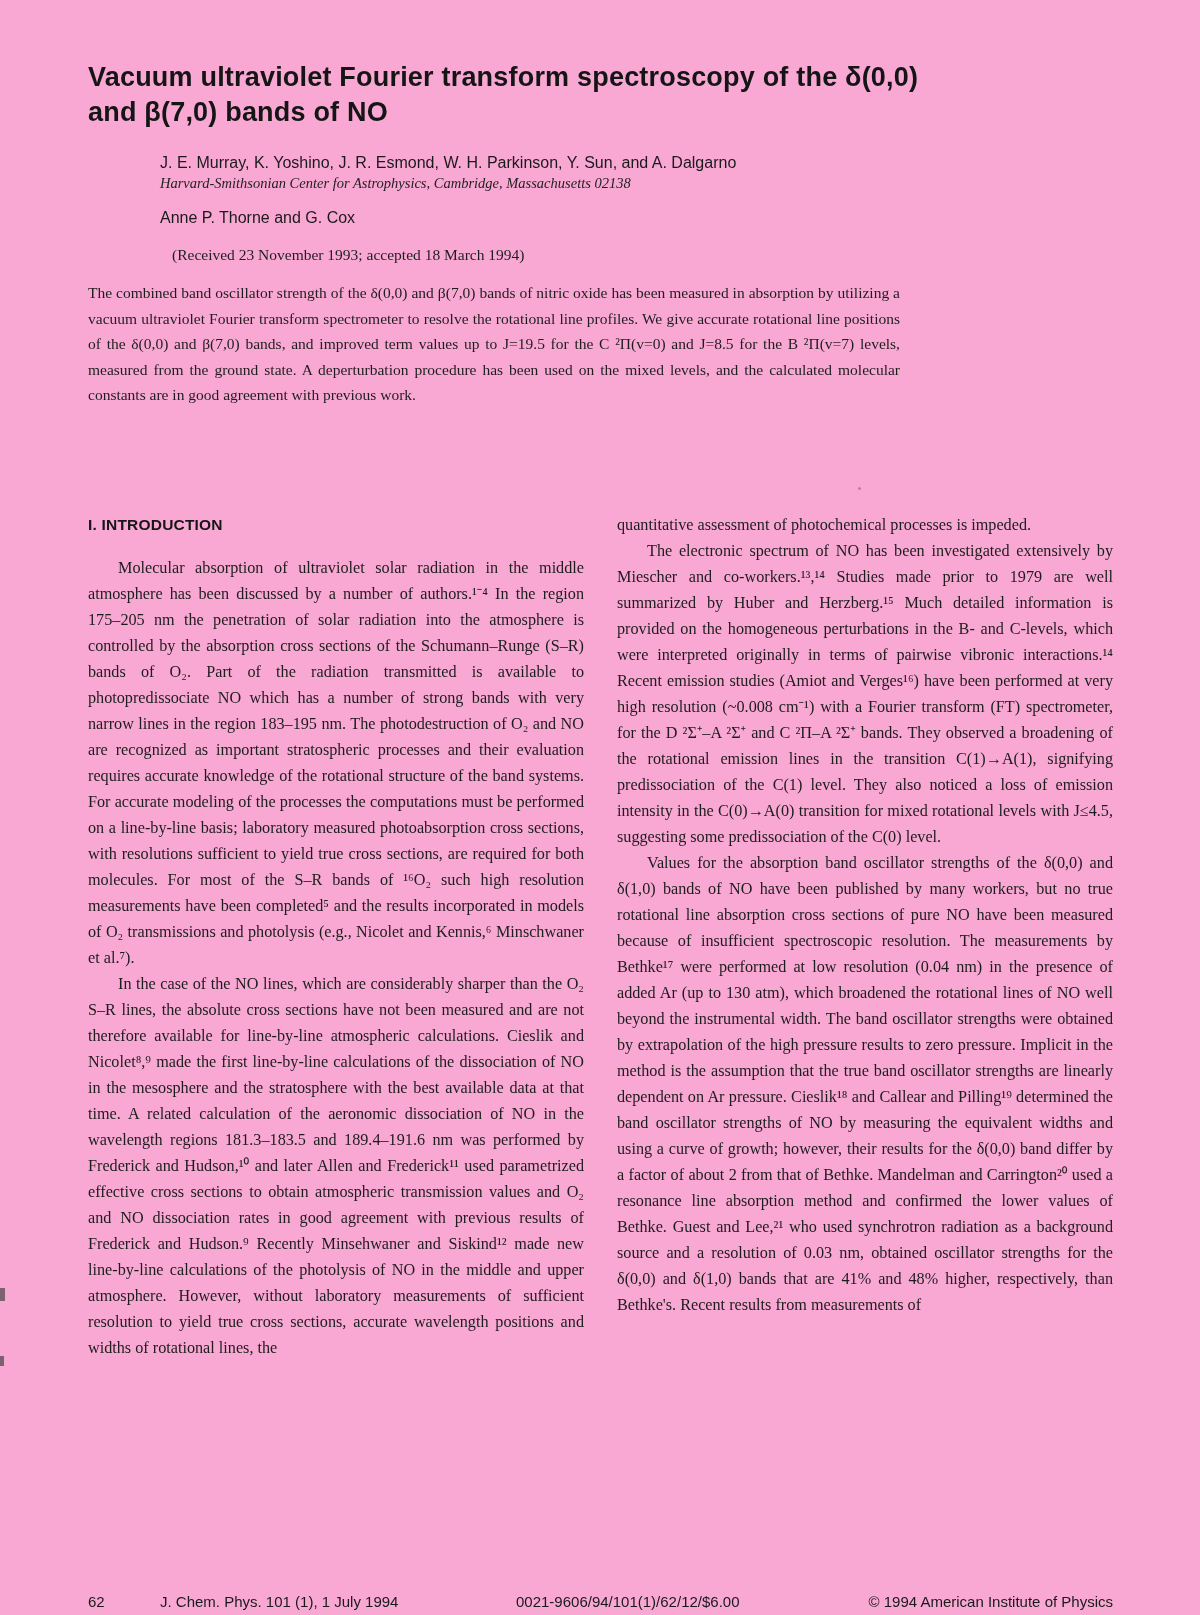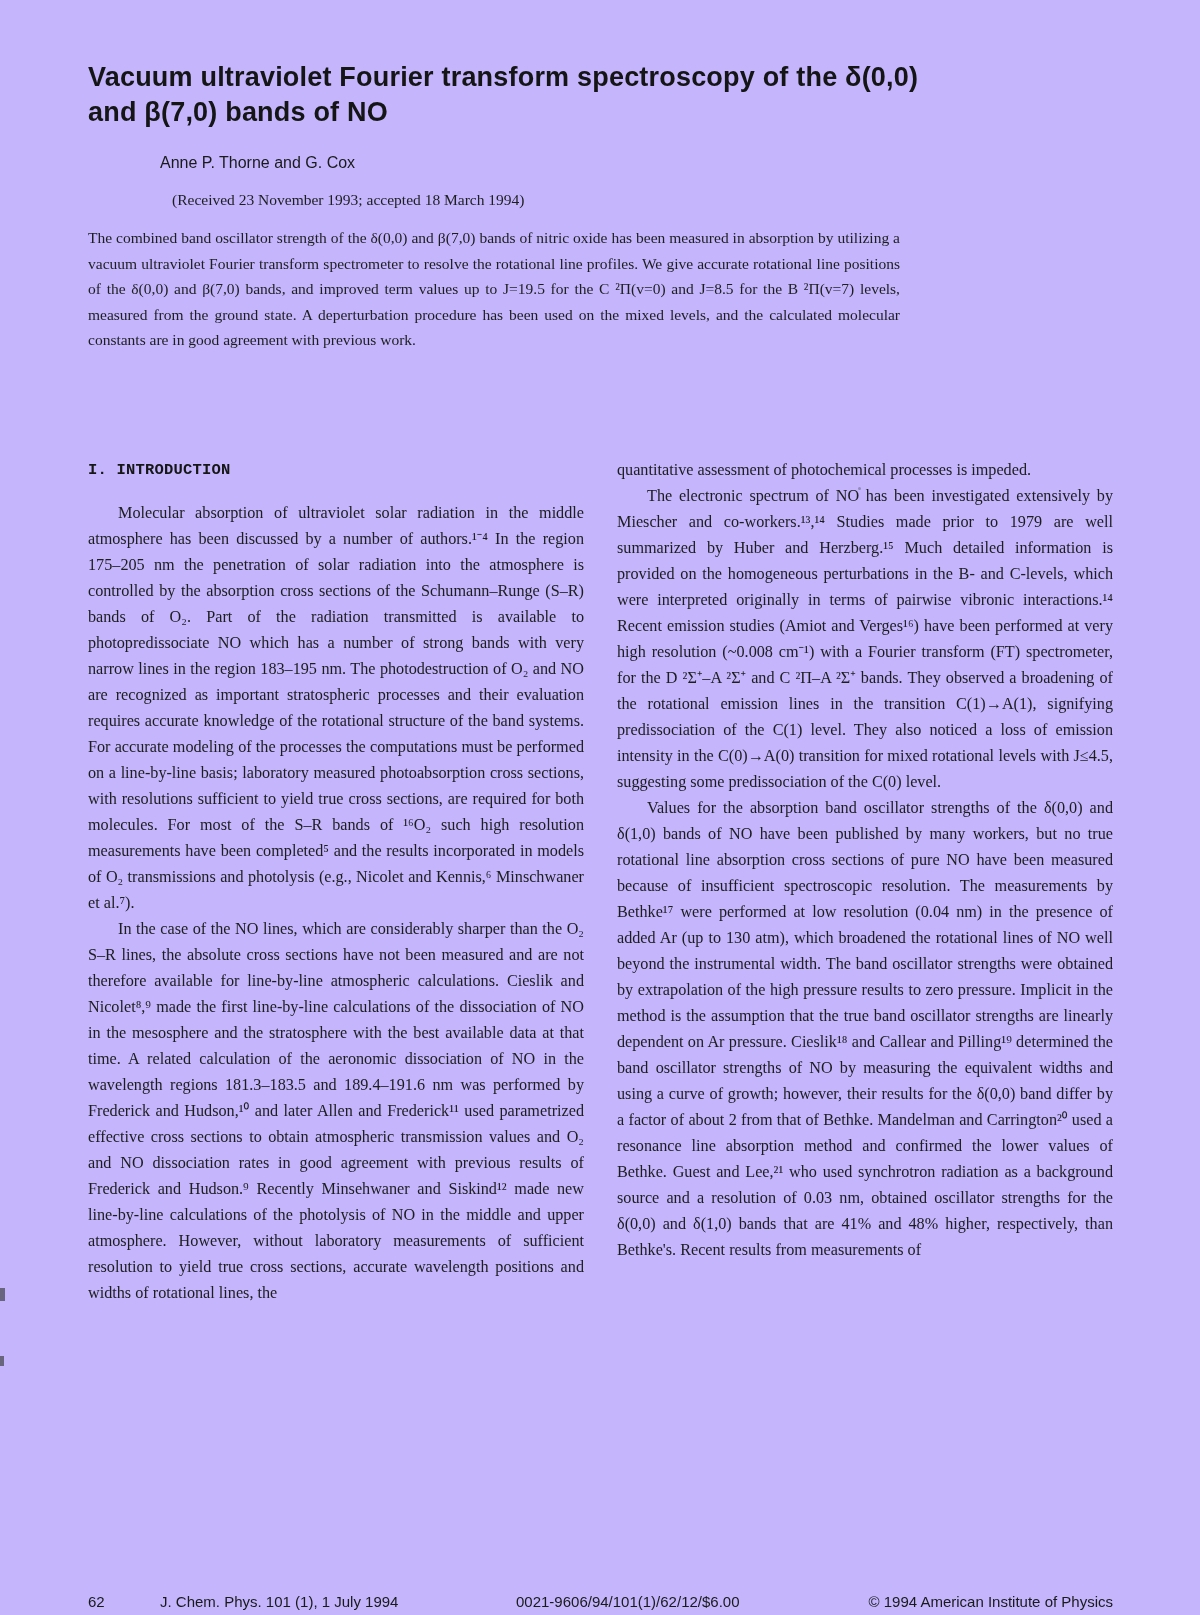--- a/index.html
+++ b/index.html
@@ -5,21 +5,21 @@
   html, body {
     margin: 0;
     padding: 0;
     background: #e8e8e8;
   }
   .page {
     position: relative;
     width: 1200px;
     height: 1615px;
     margin: 0 auto;
-    background: #c4b5fd;
+    background: #f9a8d4;
     color: #1c1c1c;
     box-sizing: border-box;
     padding: 60px 87px 0 88px;
     overflow: hidden;
   }
   
   .title {
     font-family: "Liberation Sans", sans-serif;
     font-weight: bold;
     font-size: 27px;
@@ -72,21 +72,21 @@
   .col {
     flex: 1;
     font-family: "Liberation Serif", serif;
     font-size: 16.2px;
     line-height: 26px;
     text-align: justify;
     color: #1d1d1d;
     hyphens: auto;
   }
   .section-heading {
-    font-family: Liberation Mono, monospace;
+    font-family: Liberation Sans, sans-serif;
     font-weight: bold;
     font-size: 15.5px;
     letter-spacing: 0.2px;
     margin: 0 0 17px 0;
     text-align: left;
     color: #161616;
   }
   .col p { margin: 0; text-indent: 30px; }
   .col p.noindent { text-indent: 0; }
   
@@ -120,20 +120,24 @@
 
 <div class="page">
 
   <div class="title">
     <div>Vacuum ultraviolet Fourier transform spectroscopy of the δ(0,0)</div>
     <div>and β(7,0) bands of NO</div>
   </div>
 
   <div class="authors-block">
     <div class="author-group">
+      <div class="author-names">J. E. Murray, K. Yoshino, J. R. Esmond, W. H. Parkinson, Y. Sun, and A. Dalgarno</div>
+      <div class="affiliation">Harvard-Smithsonian Center for Astrophysics, Cambridge, Massachusetts 02138</div>
+    </div>
+    <div class="author-group">
       <div class="author-names">Anne P. Thorne and G. Cox</div>
     </div>
   </div>
 
   <div class="received">(Received 23 November 1993; accepted 18 March 1994)</div>
 
   <div class="abstract">The combined band oscillator strength of the δ(0,0) and β(7,0) bands of nitric oxide has been measured in absorption by utilizing a vacuum ultraviolet Fourier transform spectrometer to resolve the rotational line profiles. We give accurate rotational line positions of the δ(0,0) and β(7,0) bands, and improved term values up to J=19.5 for the C ²Π(v=0) and J=8.5 for the B ²Π(v=7) levels, measured from the ground state. A deperturbation procedure has been used on the mixed levels, and the calculated molecular constants are in good agreement with previous work.</div>
 
   <div class="columns">
     <div class="col">

